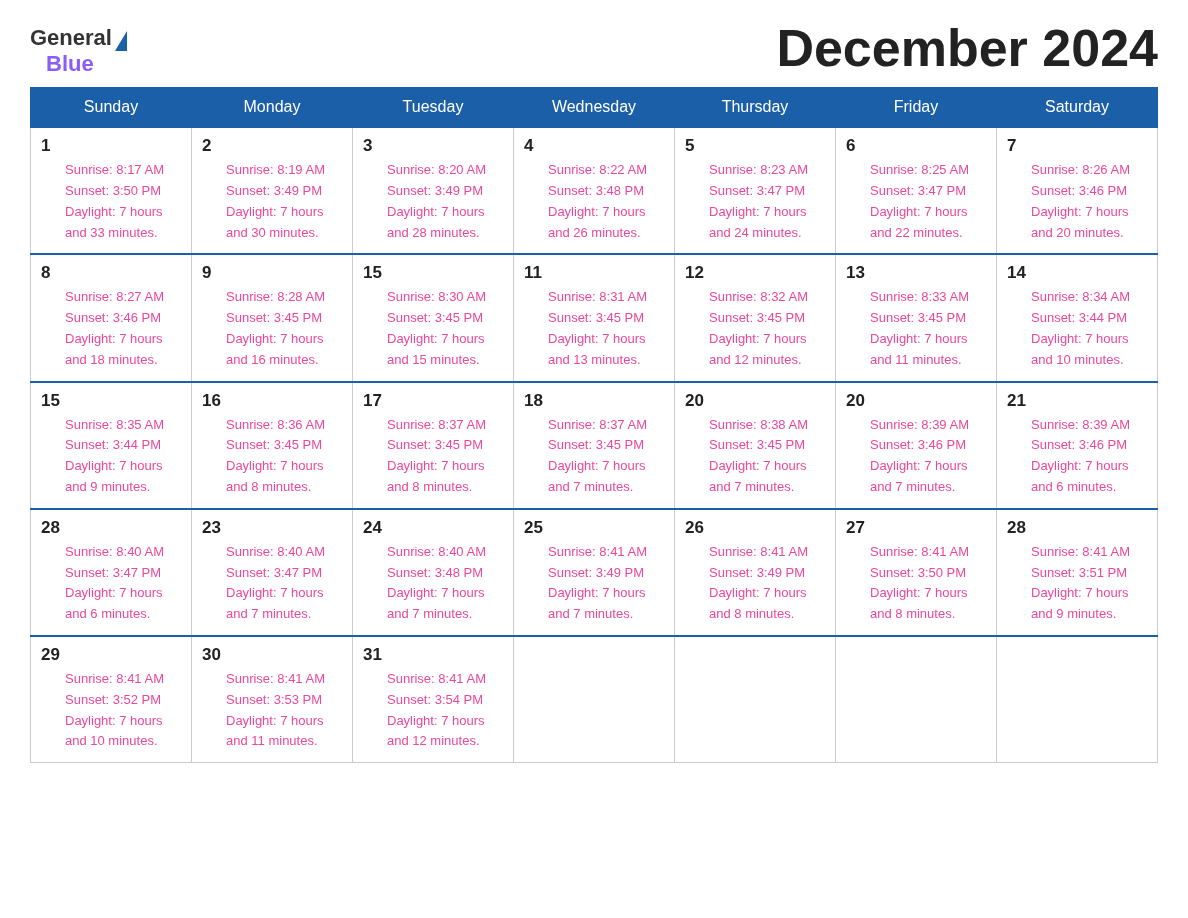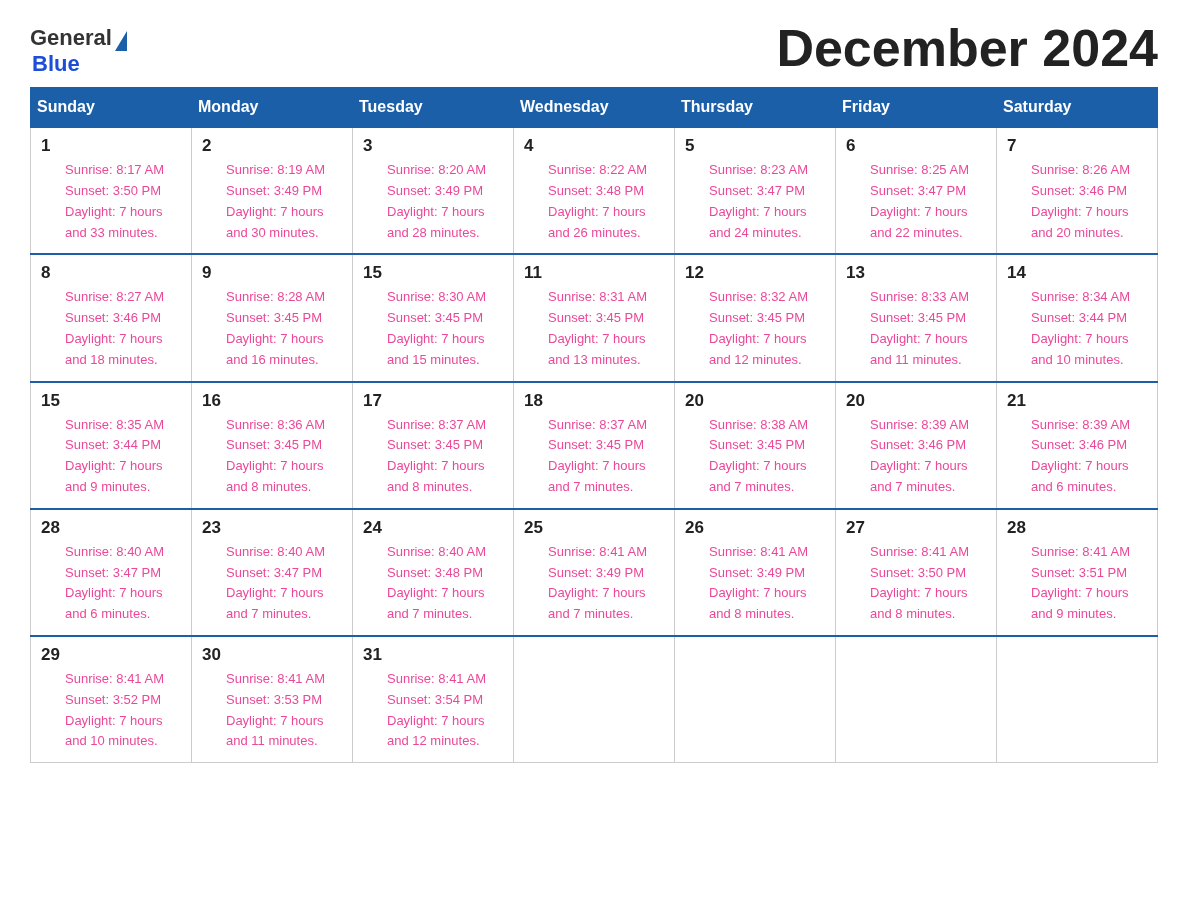--- a/index.html
+++ b/index.html
@@ -35,22 +35,22 @@
       width: 0;
       height: 0;
       border-left: 12px solid transparent;
       border-bottom: 20px solid #1a5fa8;
       margin-left: 3px;
       margin-top: -4px;
     }
     .logo-blue {
       font-size: 22px;
       font-weight: bold;
-      color: #1d4ed8;
-      margin-left: 2px;
+      color: #8b5cf6;
+      margin-left: 16px;
     }
     .title-section {
       text-align: right;
       margin-left: 16px;
     }
     .month-title {
       font-size: 52px;
       font-weight: bold;
       color: #222;
       line-height: 1.1;
@@ -61,24 +61,24 @@
       margin-top: 4px;
     }
     .calendar {
       width: 100%;
       border-collapse: collapse;
       margin-top: 10px;
     }
     .calendar thead th {
       background-color: #1a5fa8;
       color: #fff;
-      padding: 10px 6px;
+      padding: 10px 15px;
       font-size: 16px;
-      font-weight: bold;
-      text-align: left;
+      font-weight: normal;
+      text-align: center;
       border: 1px solid #1a5fa8;
     }
     .calendar tbody td {
       vertical-align: top;
       padding: 8px 10px 10px 10px;
       border: 1px solid #ccc;
       border-top: 2px solid #1a5fa8;
       width: calc(100% / 7);
       font-size: 13px;
       color: #333;

